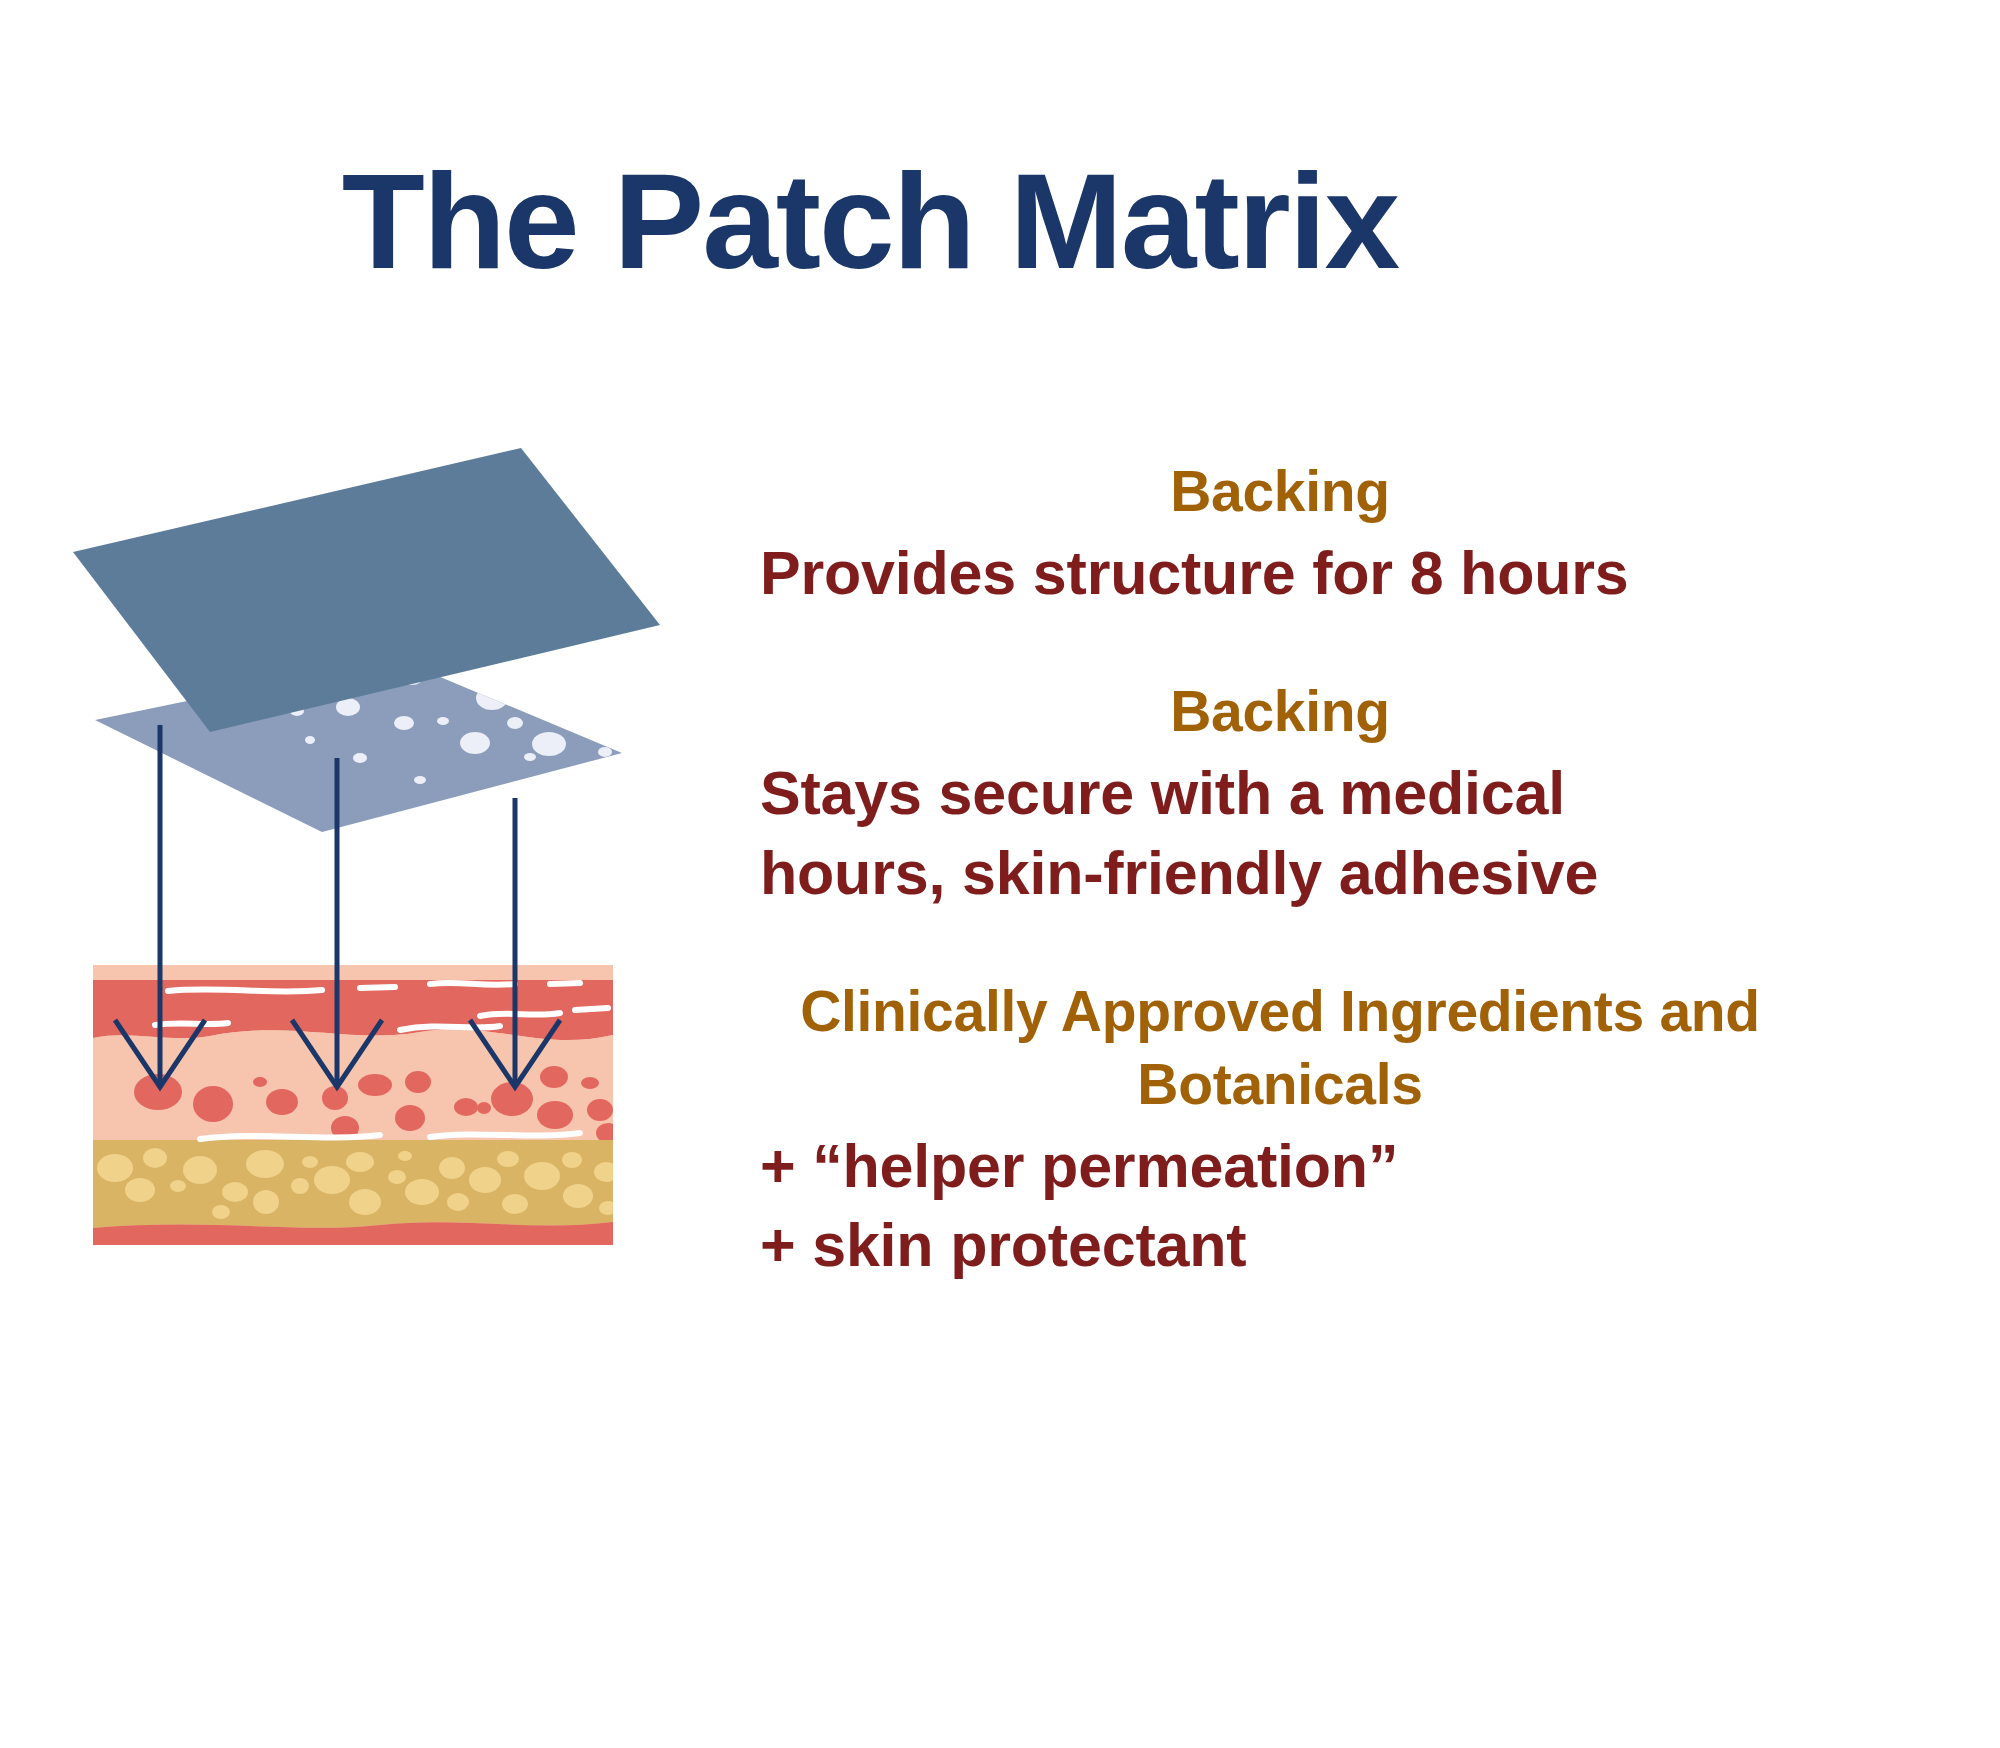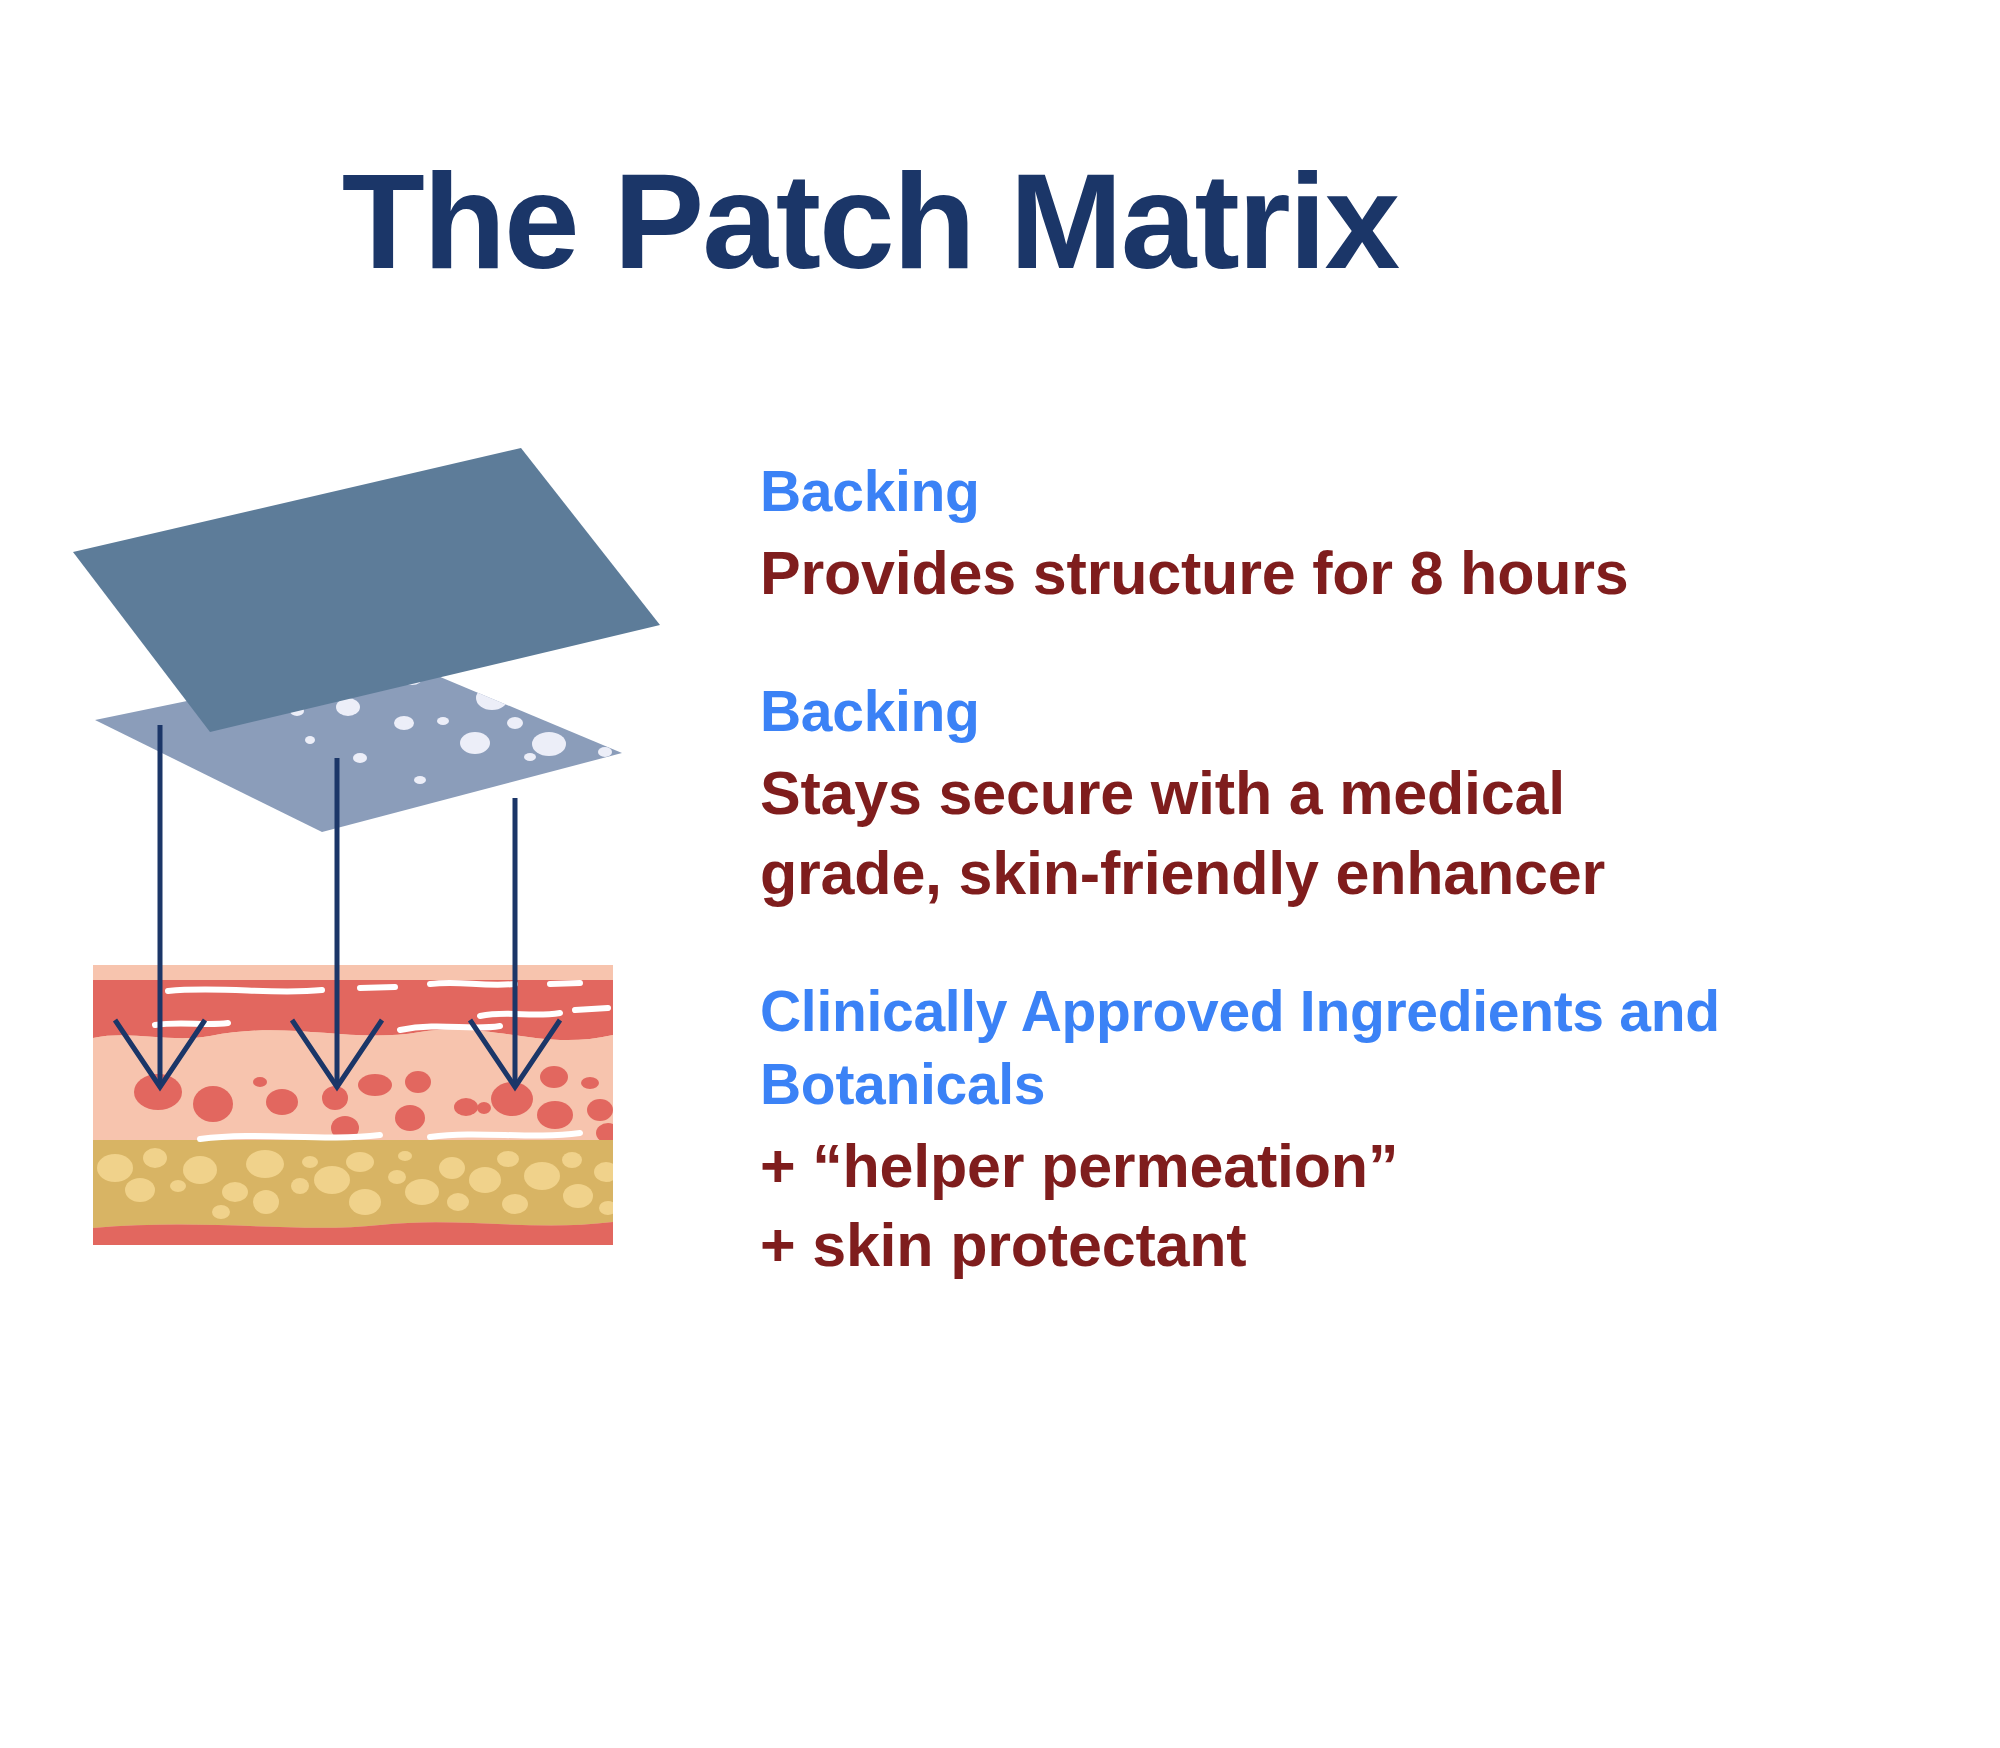--- a/index.html
+++ b/index.html
@@ -59,23 +59,24 @@
     top: 455px;
     width: 1040px;
   }
   .section { margin-bottom: 62px; }
   .section:last-child { margin-bottom: 15px; }
 
   .sec-heading {
     font-size: 57px;
     font-weight: 700;
     line-height: 1.28;
-    color: #3b82f6;
+    color: #a16207;
     margin: 0 0 6px 0;
     letter-spacing: -0.3px;
+    text-align: center;
   }
   .sec-body {
     font-size: 61px;
     font-weight: 700;
     line-height: 1.30;
     color: #7f1d1d;
     margin: 0;
     letter-spacing: -0.2px;
   }
   .sec-body .line { display: block; }
@@ -234,21 +235,21 @@
       <div class="sec-heading">Backing</div>
       <div class="sec-body">
         <span class="line">Provides structure for 8 hours</span>
       </div>
     </div>
 
     <div class="section">
       <div class="sec-heading">Backing</div>
       <div class="sec-body">
         <span class="line">Stays secure with a medical</span>
-        <span class="line">grade, skin-friendly enhancer</span>
+        <span class="line">hours, skin-friendly adhesive</span>
       </div>
     </div>
 
     <div class="section">
       <div class="sec-heading">
         <span class="line">Clinically Approved</span>
         <span class="line">Ingredients and Botanicals</span>
       </div>
       <div class="sec-body">
         <span class="line">+ “helper permeation”</span>

